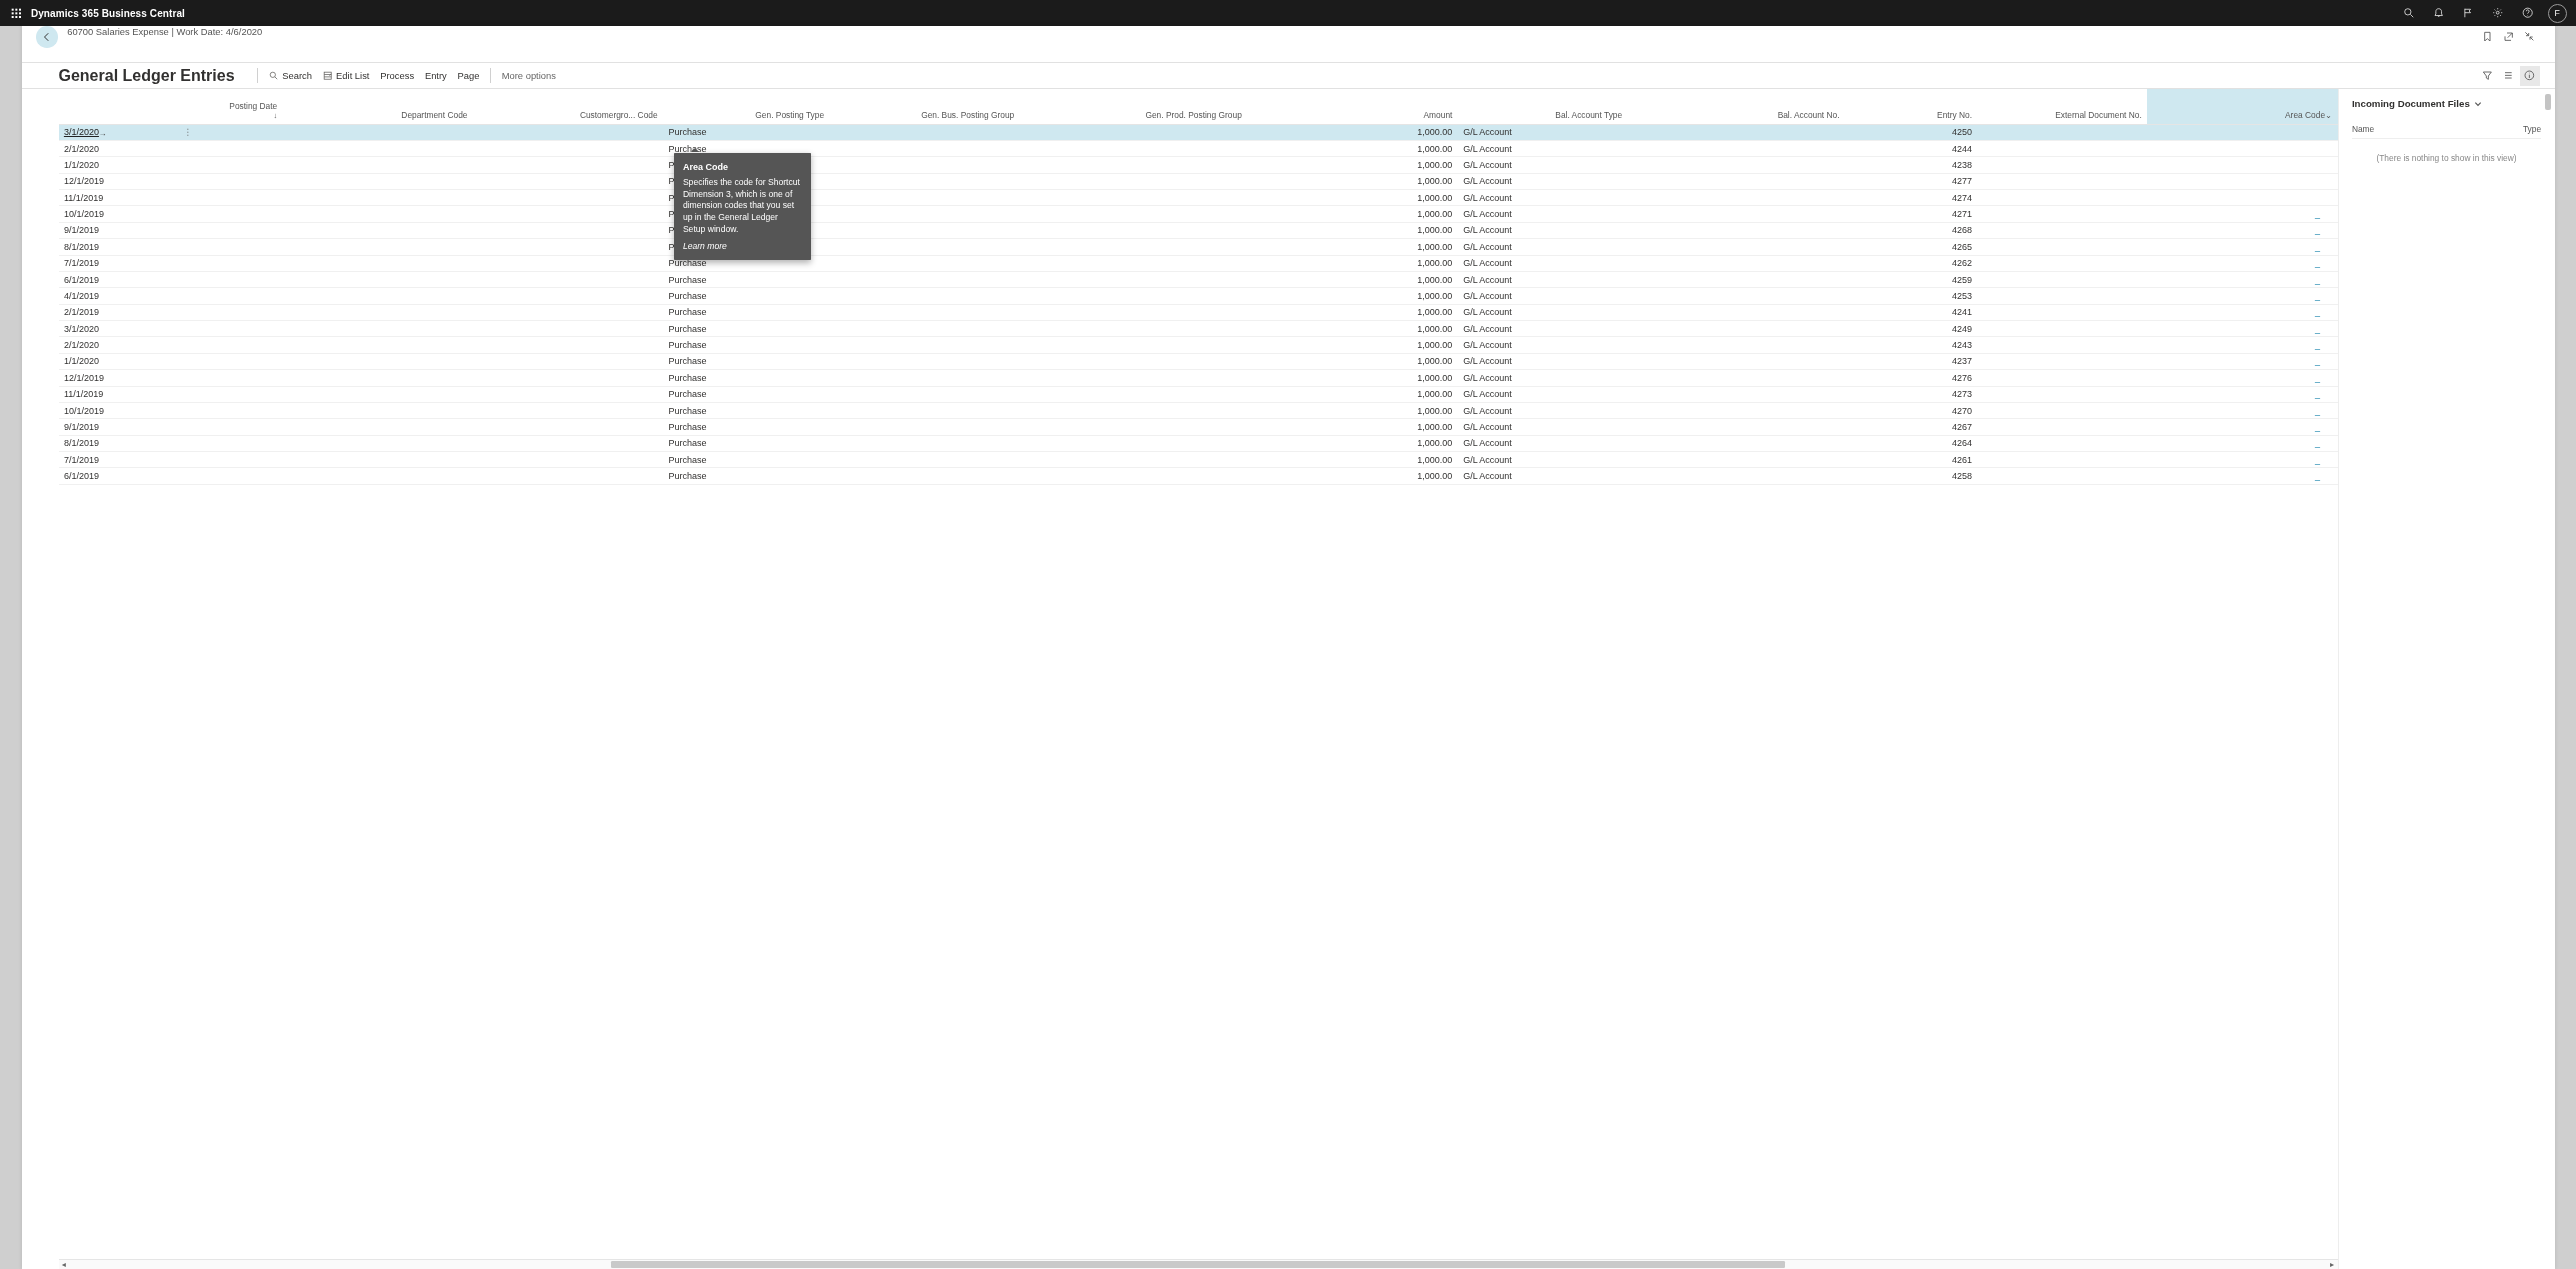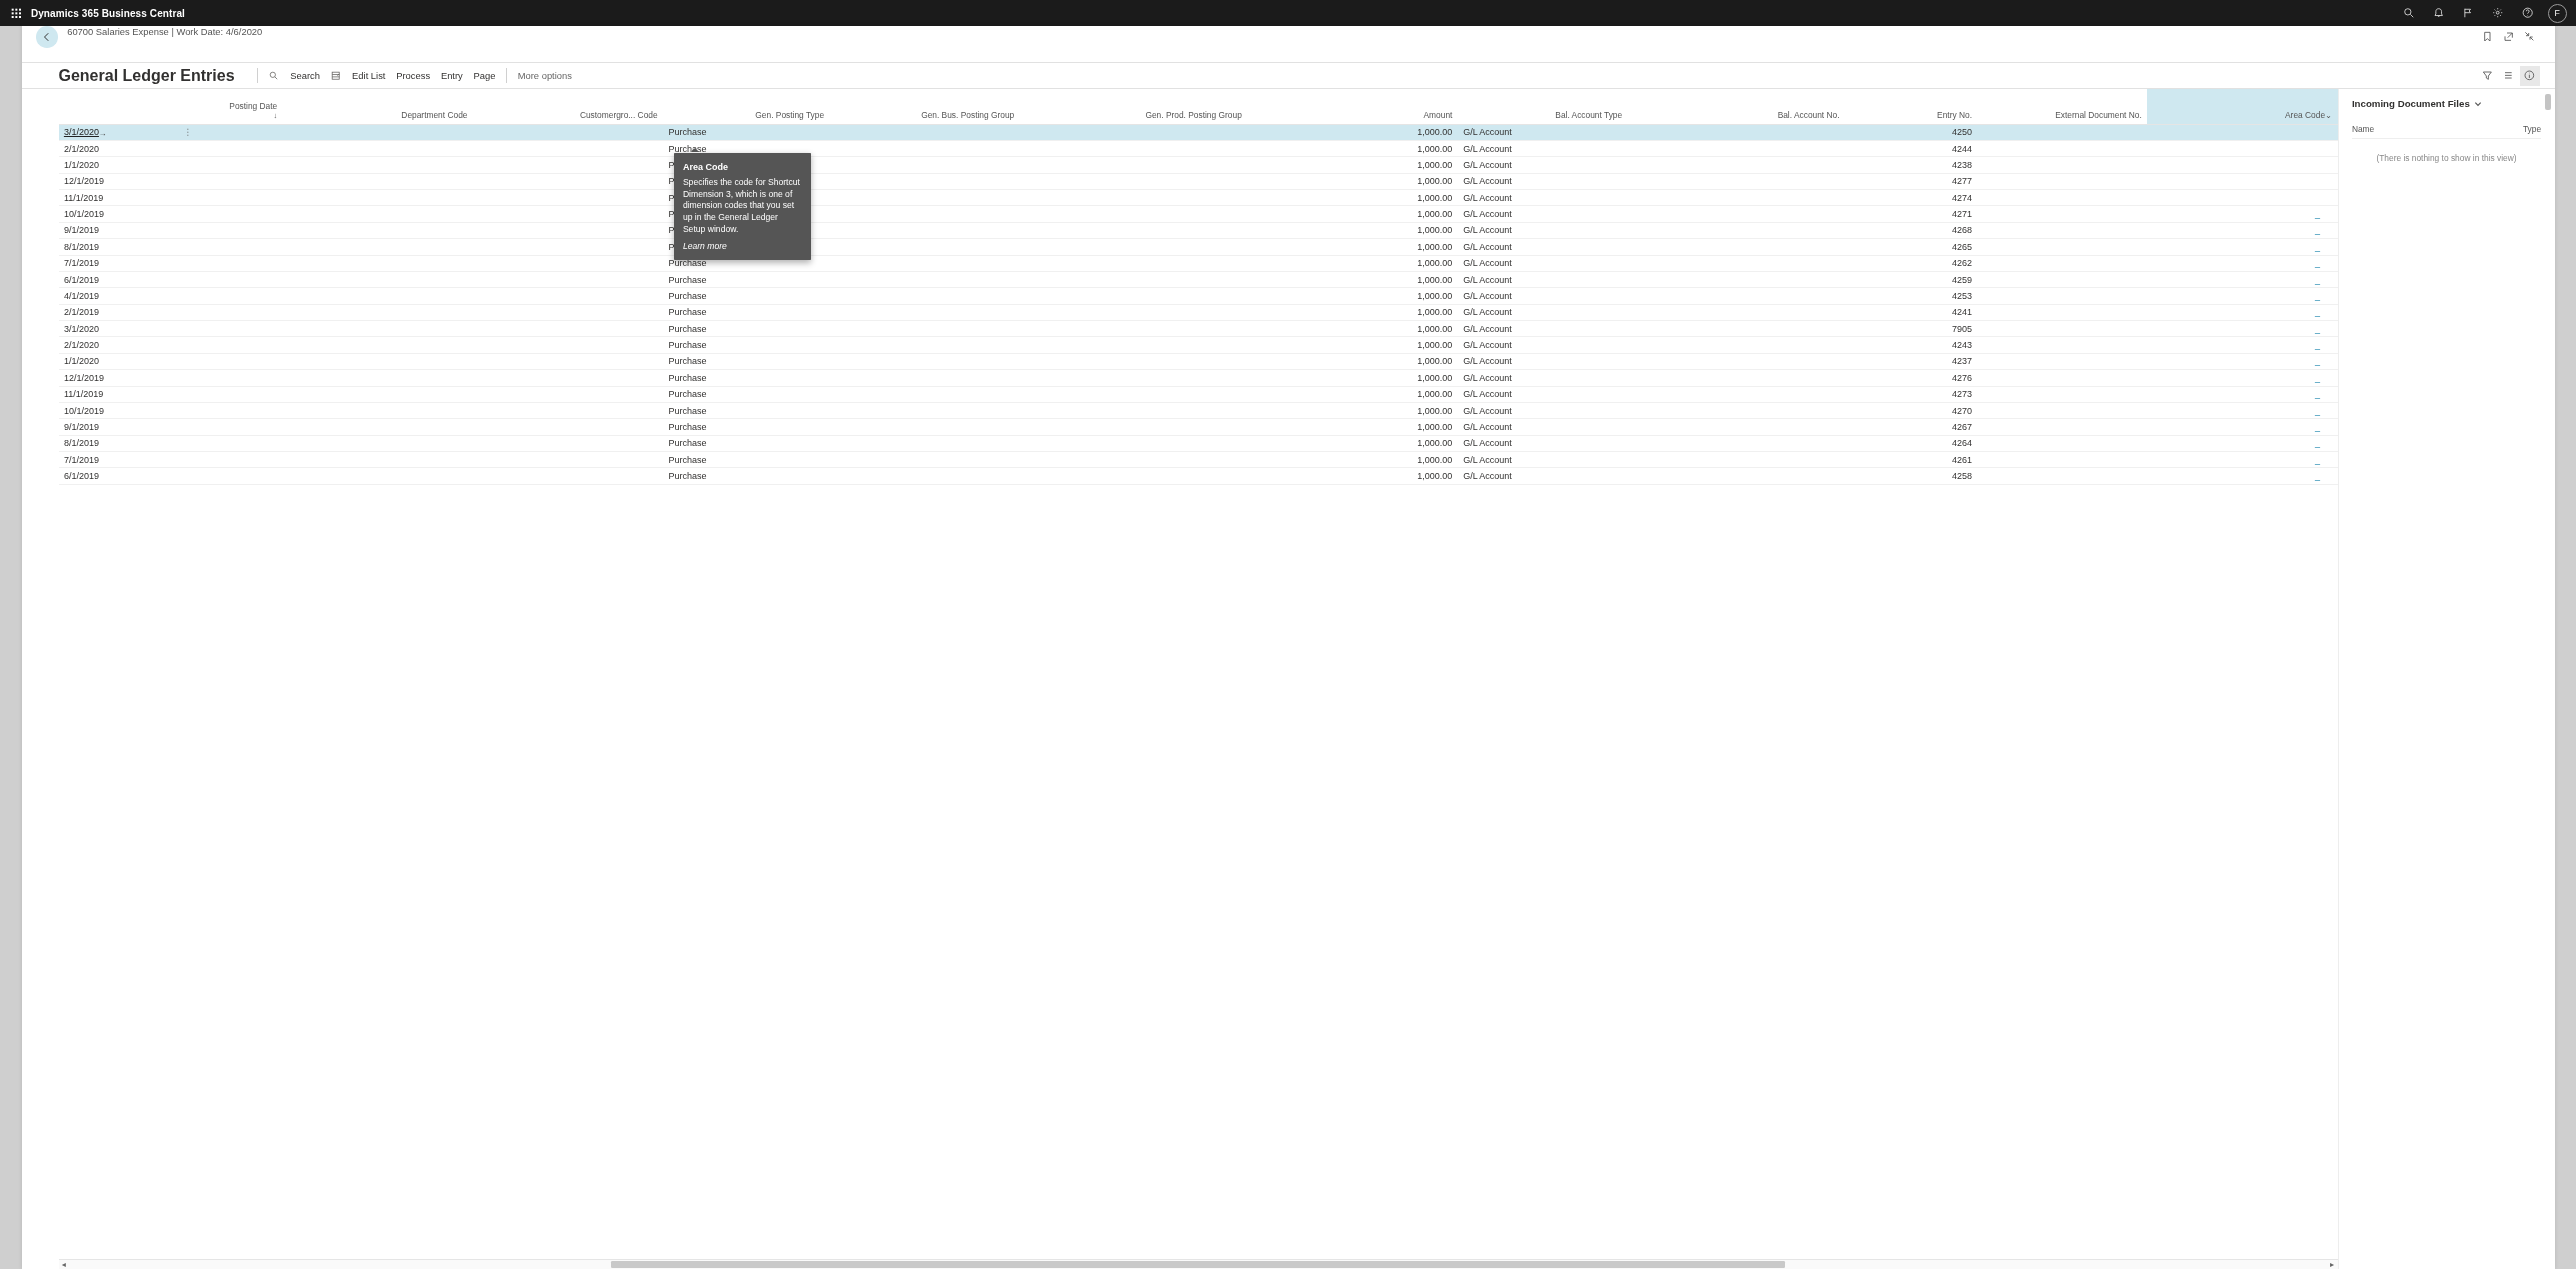--- a/index.html
+++ b/index.html
@@ -26,21 +26,21 @@
   .back-btn svg { width: 10px; height: 10px; stroke: #333; fill: none; stroke-width: 1.6; }
   .crumb { font-size: 9.4px; color: #555; }
   .page-head .spacer { flex: 1; }
   .head-icon { width: 20px; height: 20px; display: flex; align-items: center; justify-content: center; cursor: pointer; margin-left: 1.3px; }
   .head-icon svg { width: 10.7px; height: 10.7px; stroke: #555; fill: none; stroke-width: 1.3; }
   
   
   .actionbar { height: 27px; border-top: 0.7px solid #e1e1e1; border-bottom: 0.7px solid #e1e1e1; display: flex; align-items: center; padding: 0 14.8px 0 37px; font-size: 9.4px; }
   .view-name { font-weight: 600; margin-right: 17.4px; font-size: 16px; }
   .vsep { width: 0.7px; height: 14.8px; background: #d0d0d0; margin: 0 5.4px; }
-  .cmd { display: flex; align-items: center; gap: 12px; padding: 2.7px 5.4px; cursor: pointer; color:#323130; }
+  .cmd { display: flex; align-items: center; gap: 4px; padding: 2.7px 5.4px; cursor: pointer; color:#323130; }
   .cmd svg { width: 9.4px; height: 9.4px; stroke: #605e5c; fill: none; stroke-width: 1.3; }
   .cmd.more { color: #666; }
   .actionbar .spacer { flex: 1; }
   .tool-right { display: flex; align-items: center; }
   .tool-right .head-icon.selected { background: #e8e8e8; }
   
   
   .content { position: absolute; top: 63px; left: 0; right: 0; bottom: 0; display: flex; }
   .grid-wrap { flex: 1; min-width: 0; display: flex; flex-direction: column; border-right: 0.7px solid #ededed; padding-left: 37px; padding-right: 0; }
   .factbox { width: 216px; padding: 9.4px 13.4px 0 13.4px; font-size: 8.7px; position: relative;}
@@ -441,21 +441,21 @@
                 <tr class="data">
                   <td>3/1/2020</td>
                   <td></td>
                   <td></td>
                   <td>Purchase</td>
                   <td></td>
                   <td></td>
                   <td class="right">1,000.00</td>
                   <td>G/L Account</td>
                   <td></td>
-                  <td class="right">7905</td>
+                  <td class="right">4249</td>
                   <td></td>
                   <td class="area">_</td>
                 </tr>
                 <tr class="data">
                   <td>2/1/2020</td>
                   <td></td>
                   <td></td>
                   <td>Purchase</td>
                   <td></td>
                   <td></td>

